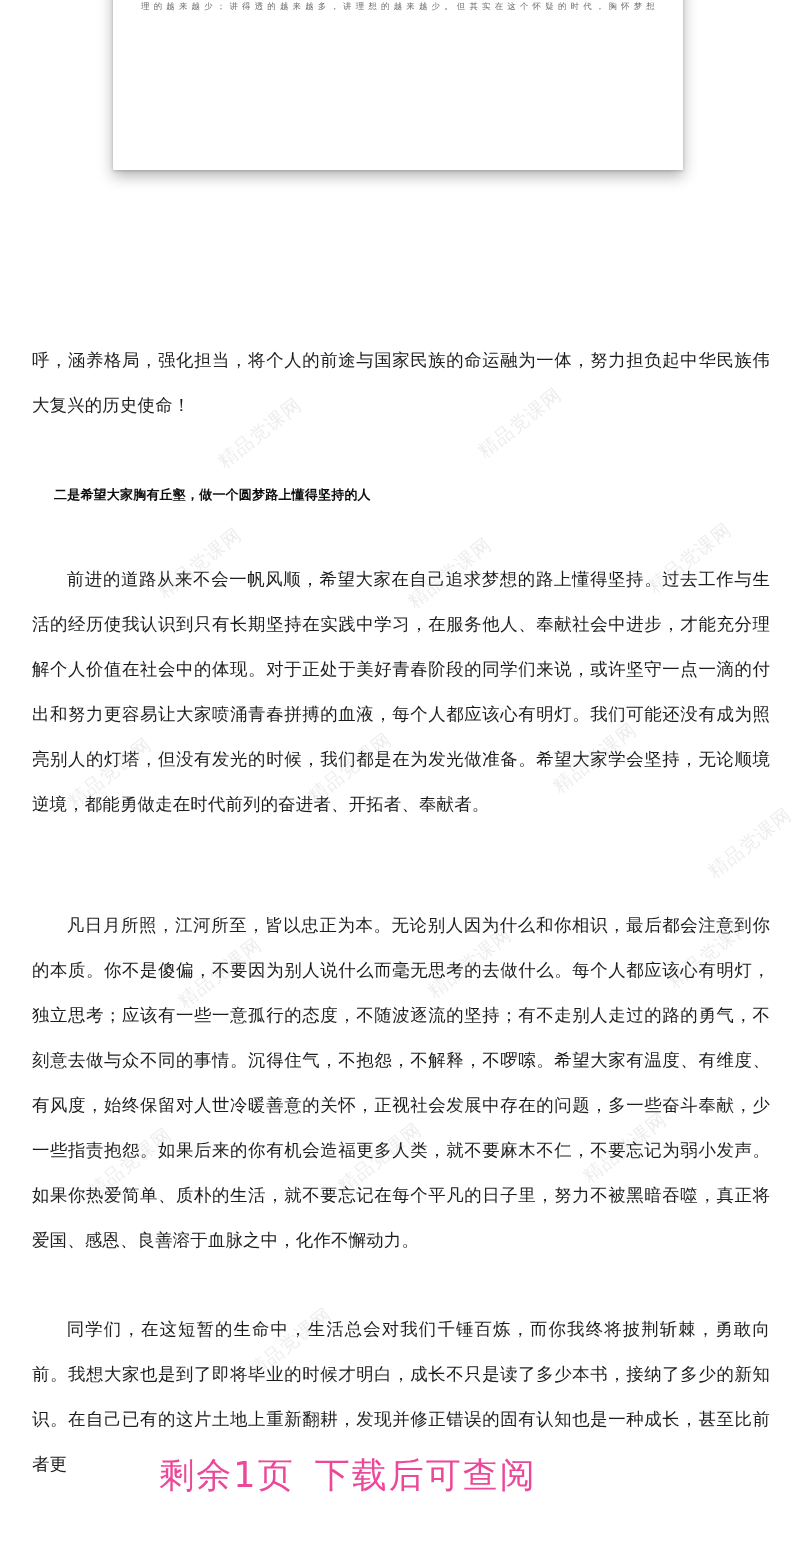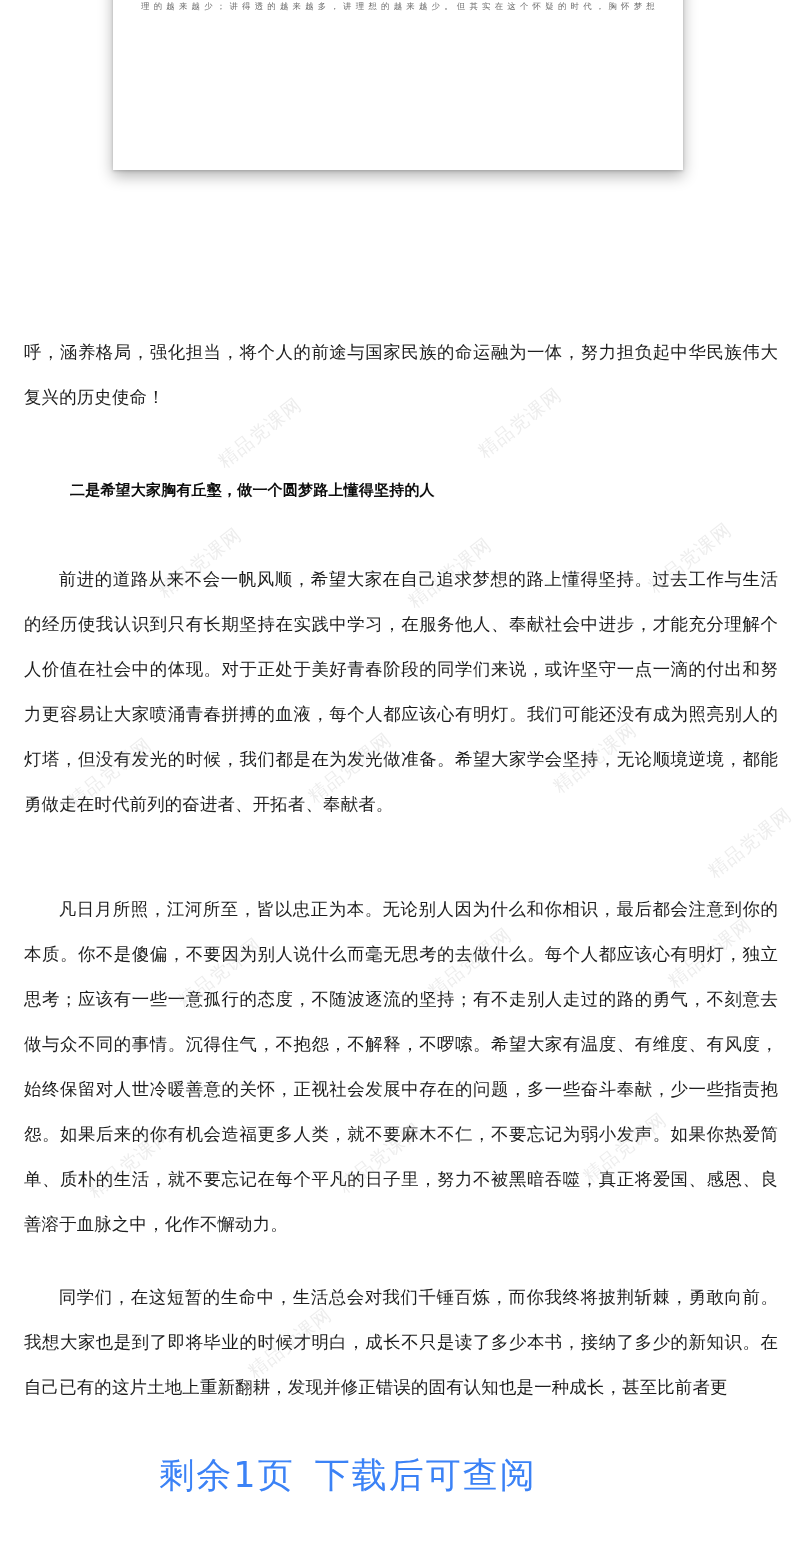--- a/index.html
+++ b/index.html
@@ -50,36 +50,36 @@
   
   .doc-body {
     position: absolute;
     left: 0;
     top: 330px;
     width: 800px;
     z-index: 1;
   }
 
   .para {
-    margin: 0;
+    margin: 8px;
     padding: 0 22px 0 24px;
     font-size: 17.4px;
     line-height: 45px;
     color: #1d1d1d;
     text-align: justify;
     text-justify: inter-character;
     letter-spacing: 0.2px;
     font-family: "DejaVu Serif", "Liberation Serif", serif;
   }
   .para.indent { text-indent: 2em; }
 
   .heading {
-    margin: 16px;
+    margin: 4px;
     padding: 0 22px 0 24px;
-    font-size: 15px;
+    font-size: 13px;
     line-height: 45px;
     color: #0d0d0d;
     font-weight: bold;
     text-indent: 2em;
     letter-spacing: 0.2px;
     font-family: Liberation Serif, serif;
   }
 
   .gap-sm { height: 28px; }
   .gap-md { height: 32px; }
@@ -104,21 +104,21 @@
     font-weight: 400;
   }
 
   
   .footer-note {
     position: absolute;
     left: 0;
     top: 1452px;
     width: 696px;
     text-align: center;
-    color: #3b82f6;
+    color: #ec4899;
     font-size: 35px;
     letter-spacing: 2px;
     font-family: "DejaVu Sans", "Liberation Sans", sans-serif;
     z-index: 4;
   }
   .footer-note .sep { display: inline-block; width: 20px; }
 </style>
 </head>
 <body>
 

